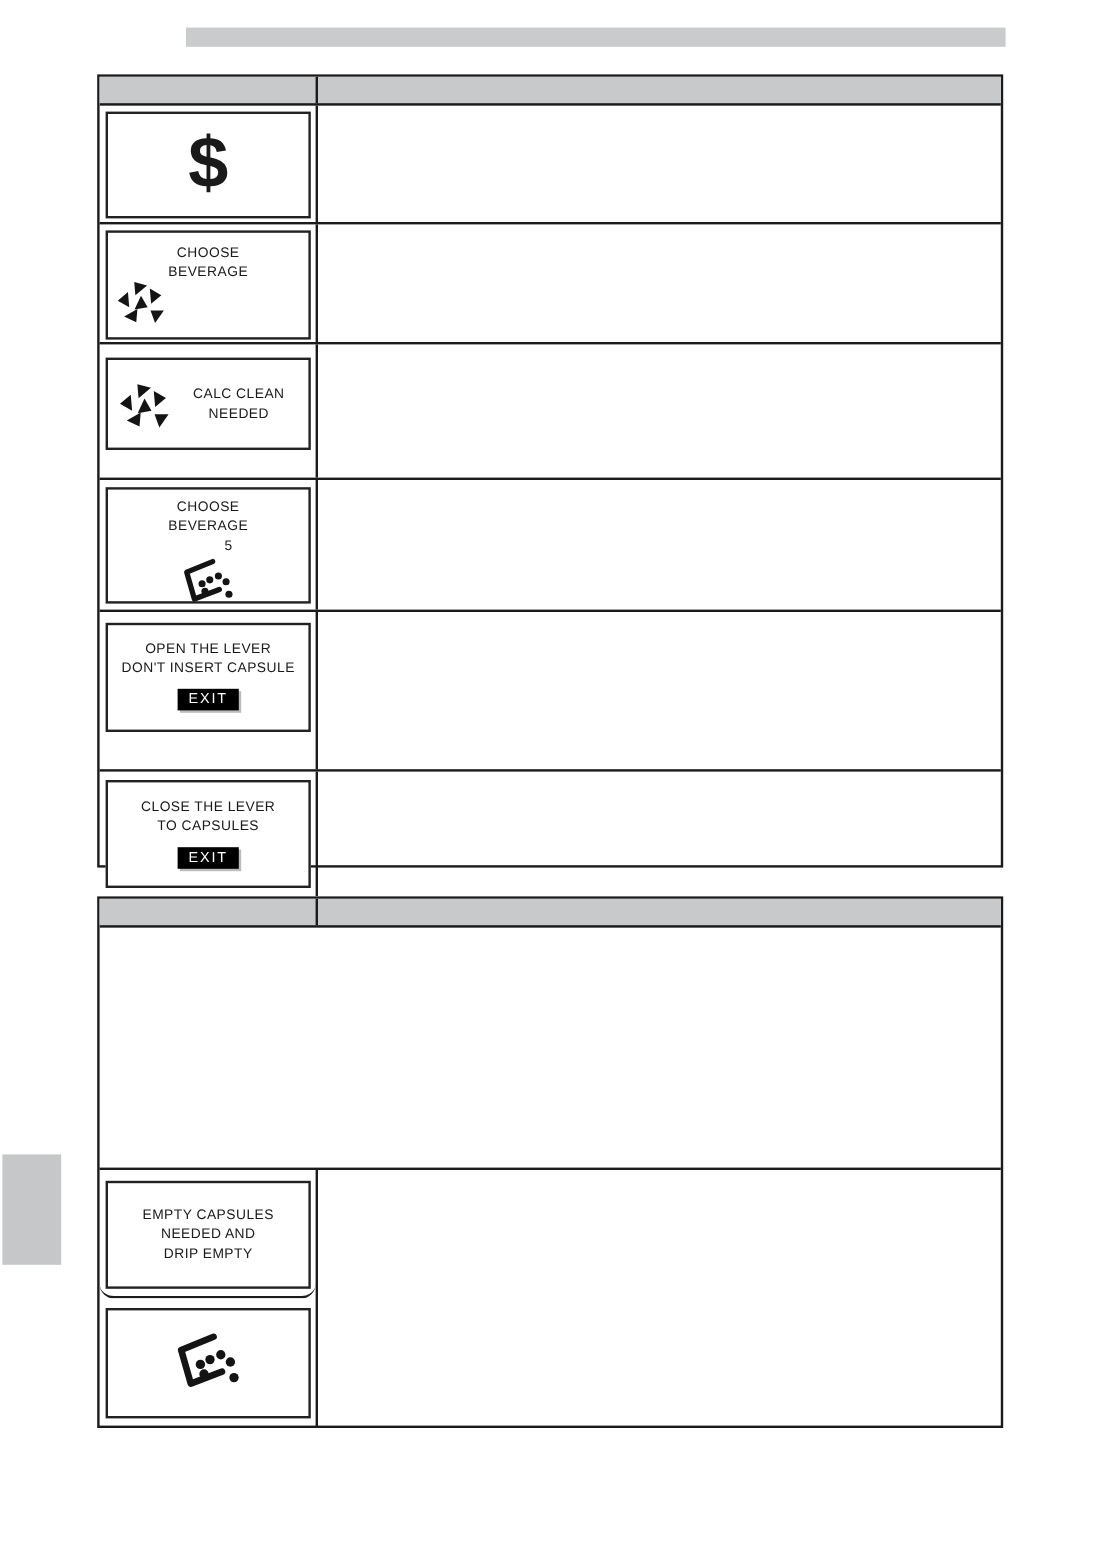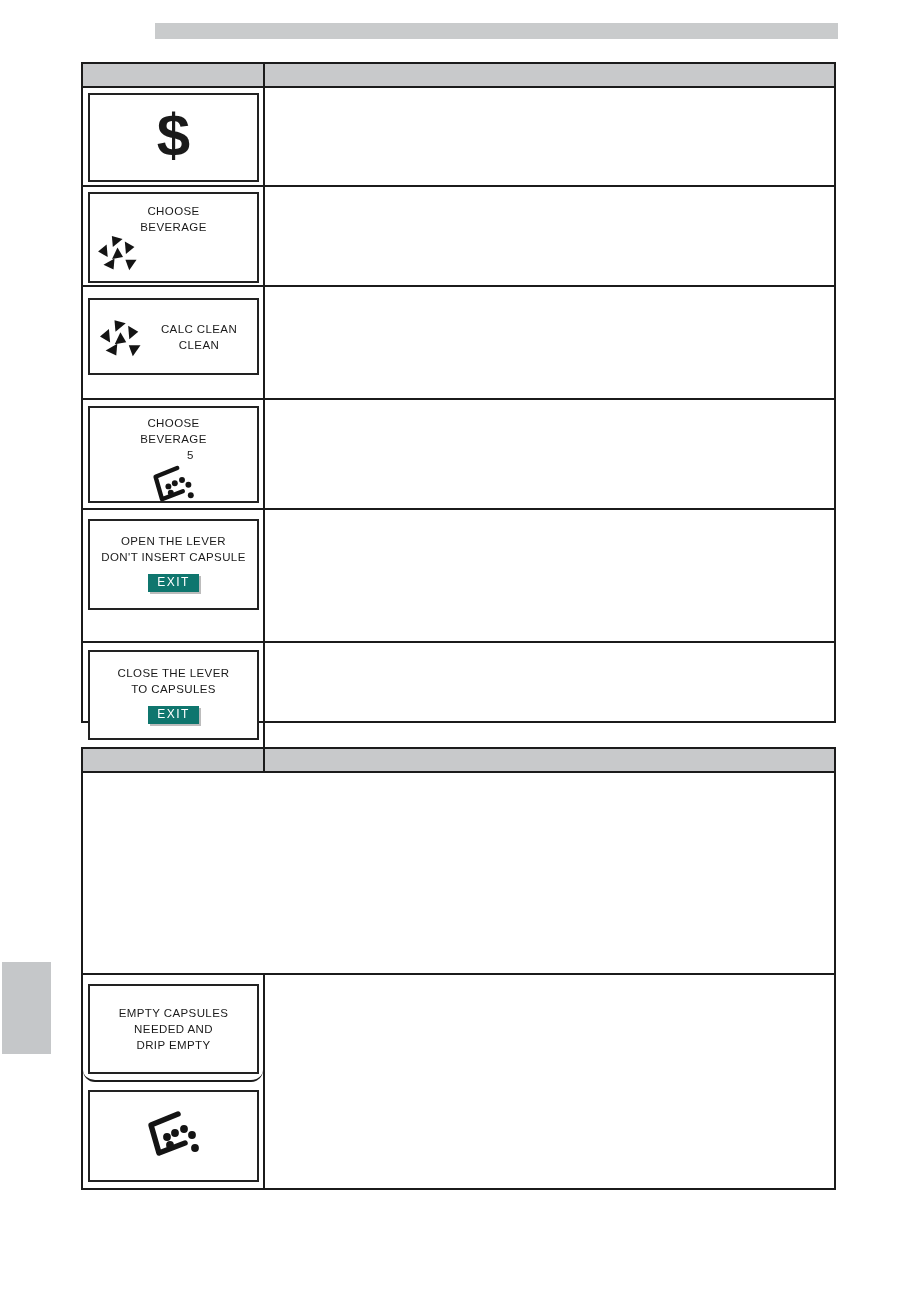--- a/index.html
+++ b/index.html
@@ -42,21 +42,21 @@
 
   .tri-bl{position:absolute;left:7px;bottom:5px;}
   .row3{display:flex;align-items:center;height:100%;}
   .row3 .tri-wrap{margin-left:9px;flex:0 0 auto;display:flex;}
   .row3 .lines{flex:1;padding-right:4px;}
 
   .line-5{transform:translateX(17px);}
   .cap-ico-wrap{margin-top:1px;display:flex;justify-content:center;}
 
   .exit-btn{
-    display:inline-block;background:#0f766e;color:#fff;
+    display:inline-block;background:#000000;color:#fff;
     font-size:12px;letter-spacing:1.5px;line-height:15px;padding:1px 9px 2px 9px;
     box-shadow:2px 2px 0 #bcbcbc;
   }
   .pad-t12{padding-top:12px;}
   .pad-t13{padding-top:13px;}
   .pad-t9{padding-top:9px;}
   .pad-t7{padding-top:7px;}
   .mt9{margin-top:9px;}
 </style>
 </head>
@@ -117,21 +117,21 @@
                   <polygon points="0,-6 7,4 -7,4" transform="translate(35,17) rotate(85)"></polygon>
                   <polygon points="0,-6 7,4 -7,4" transform="translate(7,21) rotate(-95)"></polygon>
                   <polygon points="0,-6 7,4 -7,4" transform="translate(23,25) rotate(115)"></polygon>
                   <polygon points="0,-6 7,4 -7,4" transform="translate(15,36) rotate(150)"></polygon>
                   <polygon points="0,-6 7,4 -7,4" transform="translate(36,34) rotate(-55)"></polygon>
                 </g>
               </svg>
             </span>
             <div class="lines">
               <div>CALC CLEAN</div>
-              <div>CLEAN</div>
+              <div>NEEDED</div>
             </div>
           </div>
         </div>
       </div>
       <div class="cell-right"></div>
     </div>
 
     <div class="trow" style="height:110px;">
       <div class="cell-left">
         <div class="disp pad-t7" style="margin-top:6px;height:97px;">

